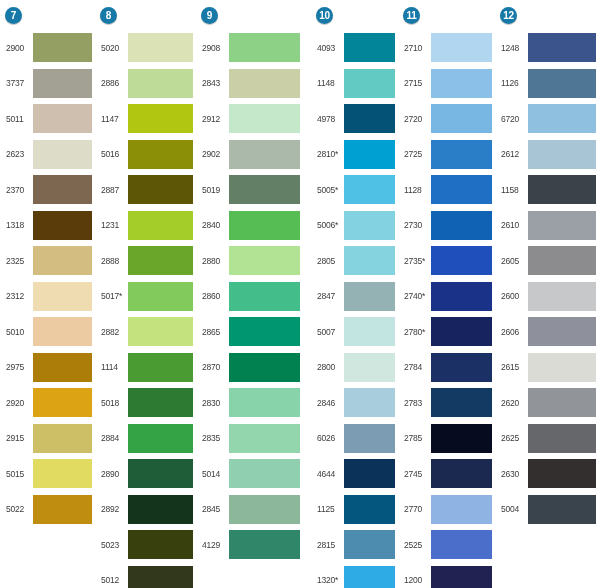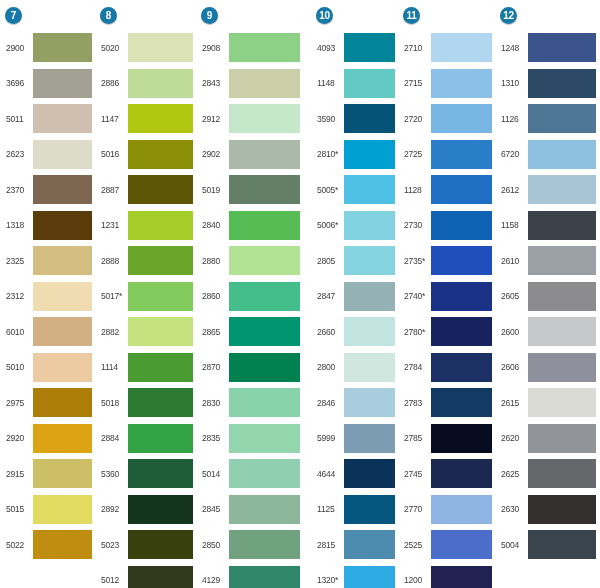--- a/index.html
+++ b/index.html
@@ -85,21 +85,21 @@
   <div class="columns">
       <div class="color-column c0">
         <div class="col-header">
           <div class="col-badge">7</div>
         </div>
         <div class="swatch-row">
           <span class="swatch-code">2900</span>
           <span class="swatch-chip" style="background: rgb(148, 160, 99);"></span>
         </div>
         <div class="swatch-row">
-          <span class="swatch-code">3696</span>
+          <span class="swatch-code">3737</span>
           <span class="swatch-chip" style="background: rgb(163, 161, 147);"></span>
         </div>
         <div class="swatch-row">
           <span class="swatch-code">5011</span>
           <span class="swatch-chip" style="background: rgb(207, 191, 175);"></span>
         </div>
         <div class="swatch-row">
           <span class="swatch-code">2623</span>
           <span class="swatch-chip" style="background: rgb(220, 220, 200);"></span>
         </div>
@@ -113,24 +113,20 @@
         </div>
         <div class="swatch-row">
           <span class="swatch-code">2325</span>
           <span class="swatch-chip" style="background: rgb(212, 189, 128);"></span>
         </div>
         <div class="swatch-row">
           <span class="swatch-code">2312</span>
           <span class="swatch-chip" style="background: rgb(239, 220, 176);"></span>
         </div>
         <div class="swatch-row">
-          <span class="swatch-code">6010</span>
-          <span class="swatch-chip" style="background: rgb(211, 176, 131);"></span>
-        </div>
-        <div class="swatch-row">
           <span class="swatch-code">5010</span>
           <span class="swatch-chip" style="background: rgb(236, 203, 163);"></span>
         </div>
         <div class="swatch-row">
           <span class="swatch-code">2975</span>
           <span class="swatch-chip" style="background: rgb(172, 125, 8);"></span>
         </div>
         <div class="swatch-row">
           <span class="swatch-code">2920</span>
           <span class="swatch-chip" style="background: rgb(220, 164, 20);"></span>
@@ -194,21 +190,21 @@
         </div>
         <div class="swatch-row">
           <span class="swatch-code">5018</span>
           <span class="swatch-chip" style="background: rgb(45, 122, 51);"></span>
         </div>
         <div class="swatch-row">
           <span class="swatch-code">2884</span>
           <span class="swatch-chip" style="background: rgb(52, 163, 70);"></span>
         </div>
         <div class="swatch-row">
-          <span class="swatch-code">5360</span>
+          <span class="swatch-code">2890</span>
           <span class="swatch-chip" style="background: rgb(31, 92, 56);"></span>
         </div>
         <div class="swatch-row">
           <span class="swatch-code">2892</span>
           <span class="swatch-chip" style="background: rgb(21, 52, 28);"></span>
         </div>
         <div class="swatch-row">
           <span class="swatch-code">5023</span>
           <span class="swatch-chip" style="background: rgb(56, 65, 13);"></span>
         </div>
@@ -271,42 +267,38 @@
         </div>
         <div class="swatch-row">
           <span class="swatch-code">5014</span>
           <span class="swatch-chip" style="background: rgb(145, 207, 177);"></span>
         </div>
         <div class="swatch-row">
           <span class="swatch-code">2845</span>
           <span class="swatch-chip" style="background: rgb(140, 183, 154);"></span>
         </div>
         <div class="swatch-row">
-          <span class="swatch-code">2850</span>
-          <span class="swatch-chip" style="background: rgb(112, 162, 128);"></span>
-        </div>
-        <div class="swatch-row">
           <span class="swatch-code">4129</span>
           <span class="swatch-chip" style="background: rgb(47, 134, 105);"></span>
         </div>
       </div>
       <div class="color-column c3">
         <div class="col-header">
           <div class="col-badge">10</div>
         </div>
         <div class="swatch-row">
           <span class="swatch-code">4093</span>
           <span class="swatch-chip" style="background: rgb(2, 133, 152);"></span>
         </div>
         <div class="swatch-row">
           <span class="swatch-code">1148</span>
           <span class="swatch-chip" style="background: rgb(98, 201, 195);"></span>
         </div>
         <div class="swatch-row">
-          <span class="swatch-code">3590</span>
+          <span class="swatch-code">4978</span>
           <span class="swatch-chip" style="background: rgb(4, 82, 117);"></span>
         </div>
         <div class="swatch-row">
           <span class="swatch-code">2810*</span>
           <span class="swatch-chip" style="background: rgb(0, 160, 210);"></span>
         </div>
         <div class="swatch-row">
           <span class="swatch-code">5005*</span>
           <span class="swatch-chip" style="background: rgb(79, 193, 229);"></span>
         </div>
@@ -316,33 +308,33 @@
         </div>
         <div class="swatch-row">
           <span class="swatch-code">2805</span>
           <span class="swatch-chip" style="background: rgb(134, 211, 224);"></span>
         </div>
         <div class="swatch-row">
           <span class="swatch-code">2847</span>
           <span class="swatch-chip" style="background: rgb(148, 178, 180);"></span>
         </div>
         <div class="swatch-row">
-          <span class="swatch-code">2660</span>
+          <span class="swatch-code">5007</span>
           <span class="swatch-chip" style="background: rgb(195, 229, 226);"></span>
         </div>
         <div class="swatch-row">
           <span class="swatch-code">2800</span>
           <span class="swatch-chip" style="background: rgb(207, 231, 223);"></span>
         </div>
         <div class="swatch-row">
           <span class="swatch-code">2846</span>
           <span class="swatch-chip" style="background: rgb(168, 205, 220);"></span>
         </div>
         <div class="swatch-row">
-          <span class="swatch-code">5999</span>
+          <span class="swatch-code">6026</span>
           <span class="swatch-chip" style="background: rgb(124, 156, 179);"></span>
         </div>
         <div class="swatch-row">
           <span class="swatch-code">4644</span>
           <span class="swatch-chip" style="background: rgb(11, 50, 88);"></span>
         </div>
         <div class="swatch-row">
           <span class="swatch-code">1125</span>
           <span class="swatch-chip" style="background: rgb(5, 86, 127);"></span>
         </div>
@@ -424,24 +416,20 @@
           <span class="swatch-chip" style="background: rgb(34, 34, 82);"></span>
         </div>
       </div>
       <div class="color-column c5">
         <div class="col-header">
           <div class="col-badge">12</div>
         </div>
         <div class="swatch-row">
           <span class="swatch-code">1248</span>
           <span class="swatch-chip" style="background: rgb(60, 84, 140);"></span>
-        </div>
-        <div class="swatch-row">
-          <span class="swatch-code">1310</span>
-          <span class="swatch-chip" style="background: rgb(44, 74, 101);"></span>
         </div>
         <div class="swatch-row">
           <span class="swatch-code">1126</span>
           <span class="swatch-chip" style="background: rgb(79, 118, 149);"></span>
         </div>
         <div class="swatch-row">
           <span class="swatch-code">6720</span>
           <span class="swatch-chip" style="background: rgb(143, 192, 224);"></span>
         </div>
         <div class="swatch-row">

